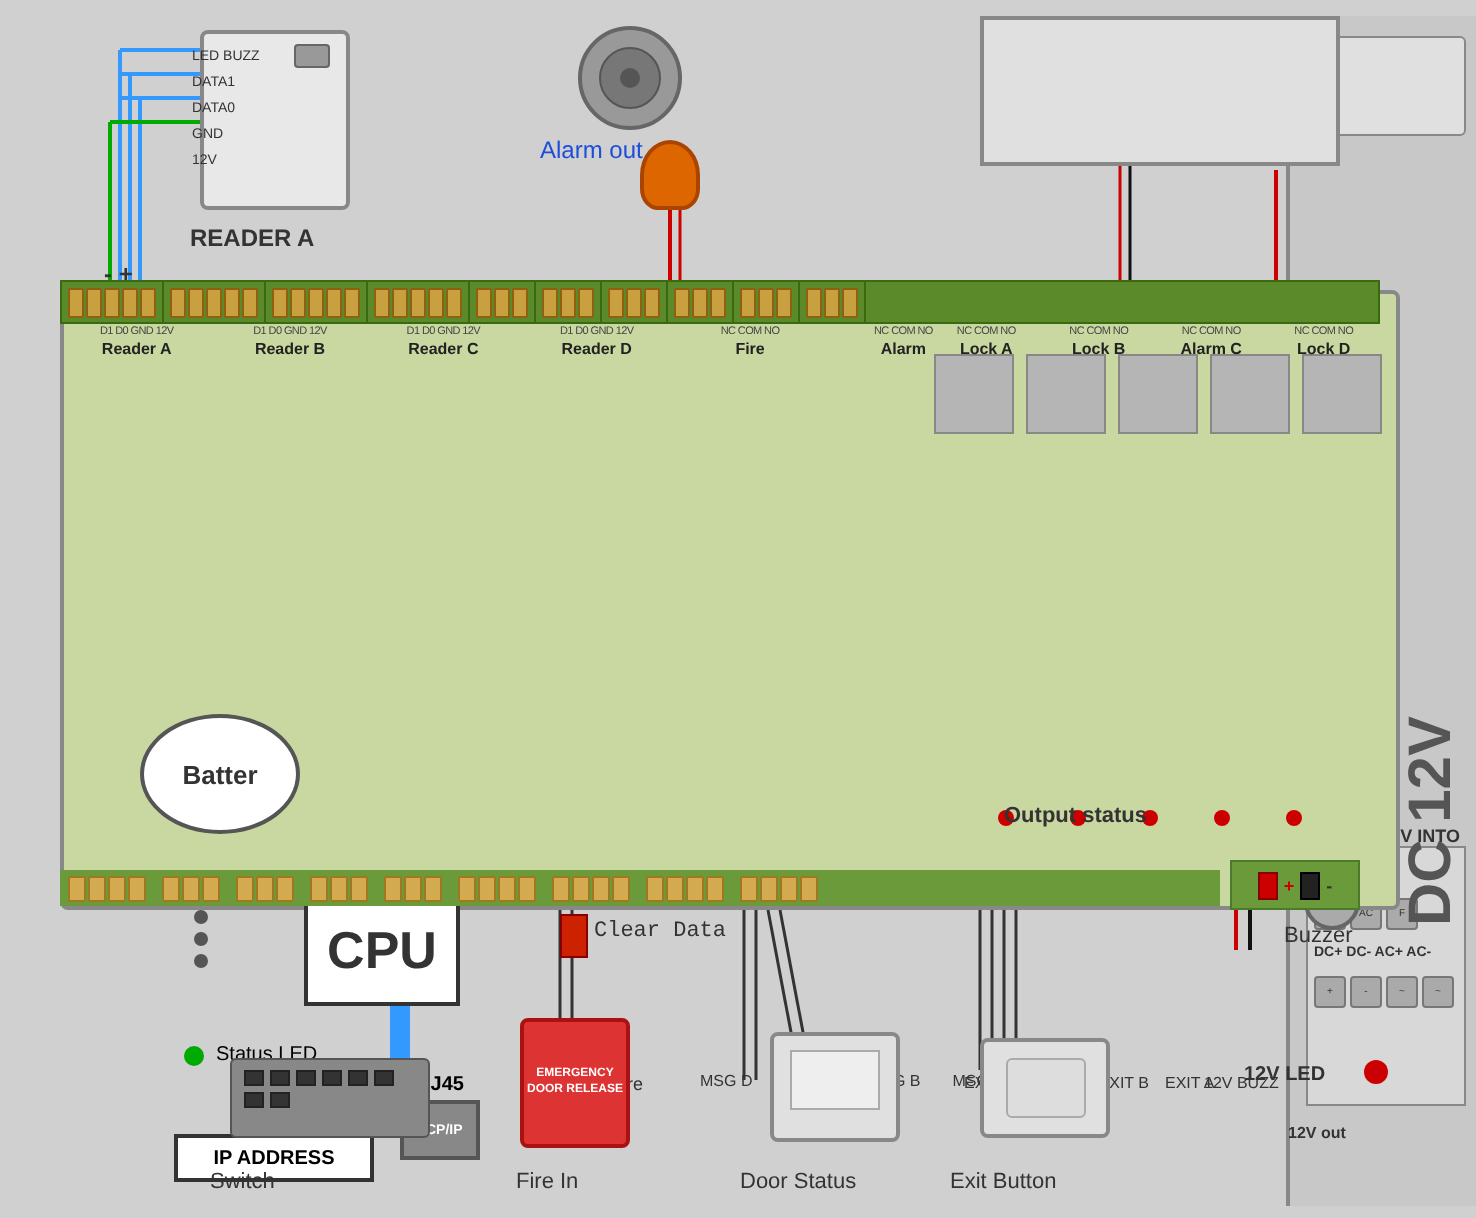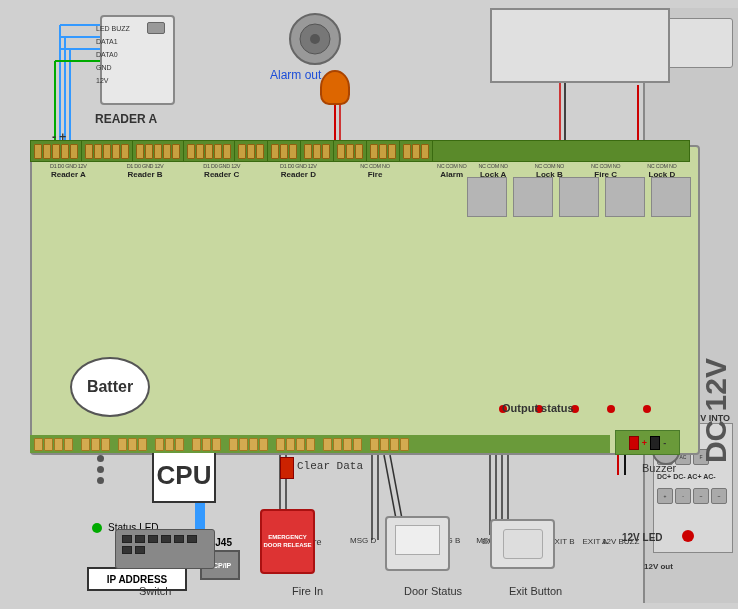--- a/index.html
+++ b/index.html
@@ -29,21 +29,21 @@
       background: #c8d8a0;
       border: 2px solid #888;
       border-radius: 4px;
     }
 
     
     .cpu-block {
       position: absolute;
       top: 300px;
       left: 120px;
-      width: 64px;
+      width: 78px;
       height: 56px;
       background: white;
       border: 2px solid #333;
       display: flex;
       align-items: center;
       justify-content: center;
       font-size: 26px;
       font-weight: bold;
       color: #333;
     }
@@ -240,21 +240,21 @@
       top: 210px;
       left: 38px;
       width: 80px;
       height: 60px;
       background: white;
       border: 2px solid #555;
       border-radius: 50%;
       display: flex;
       align-items: center;
       justify-content: center;
-      font-size: 16px;
+      font-size: 13px;
       font-weight: bold;
       color: #333;
     }
 
     
     .buzzer-label {
       position: absolute;
       top: 315px;
       left: 610px;
       font-size: 11px;
@@ -301,21 +301,20 @@
       display: inline-block;
     }
 
     
     .bottom-label {
       position: absolute;
       bottom: 12px;
       font-size: 11px;
       color: #333;
       text-align: right;
-      margin-left: 34px;
     }
 
     
     .switch-device {
       position: absolute;
       bottom: 40px;
       left: 115px;
       width: 100px;
       height: 40px;
       background: #888;
@@ -870,21 +869,21 @@
     <div class="right-label-group">
       <div class="sub-label-pins">NC COM NO</div>
       <div class="sub-label-name">Lock A</div>
     </div>
     <div class="right-label-group">
       <div class="sub-label-pins">NC COM NO</div>
       <div class="sub-label-name">Lock B</div>
     </div>
     <div class="right-label-group">
       <div class="sub-label-pins">NC COM NO</div>
-      <div class="sub-label-name">Fire C</div>
+      <div class="sub-label-name">Alarm C</div>
     </div>
     <div class="right-label-group">
       <div class="sub-label-pins">NC COM NO</div>
       <div class="sub-label-name">Lock D</div>
     </div>
   </div>
 
   <div class="bottom-connectors">
 
     <div class="bottom-connector-group">

